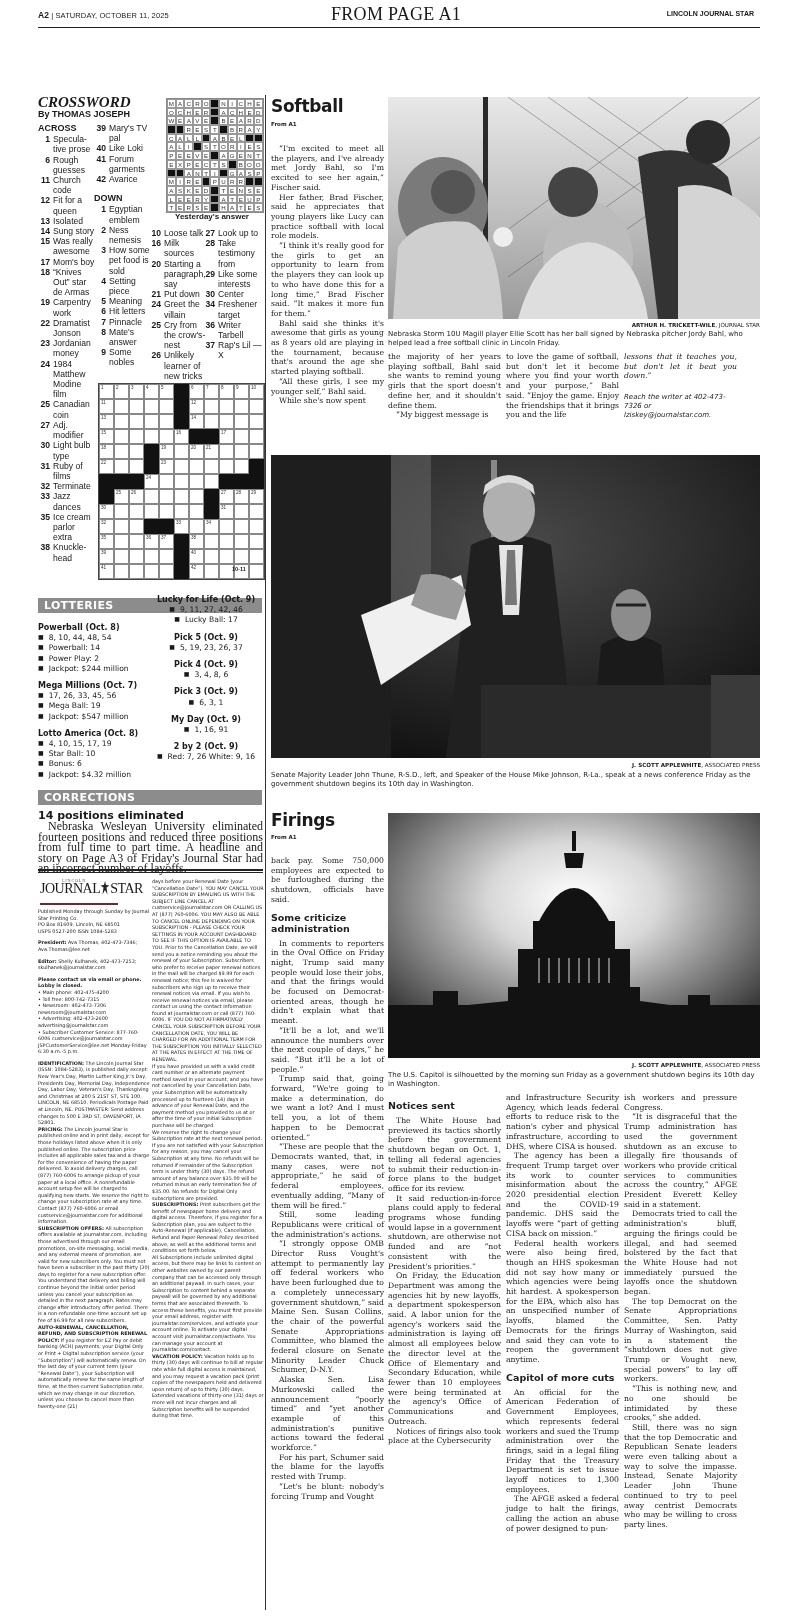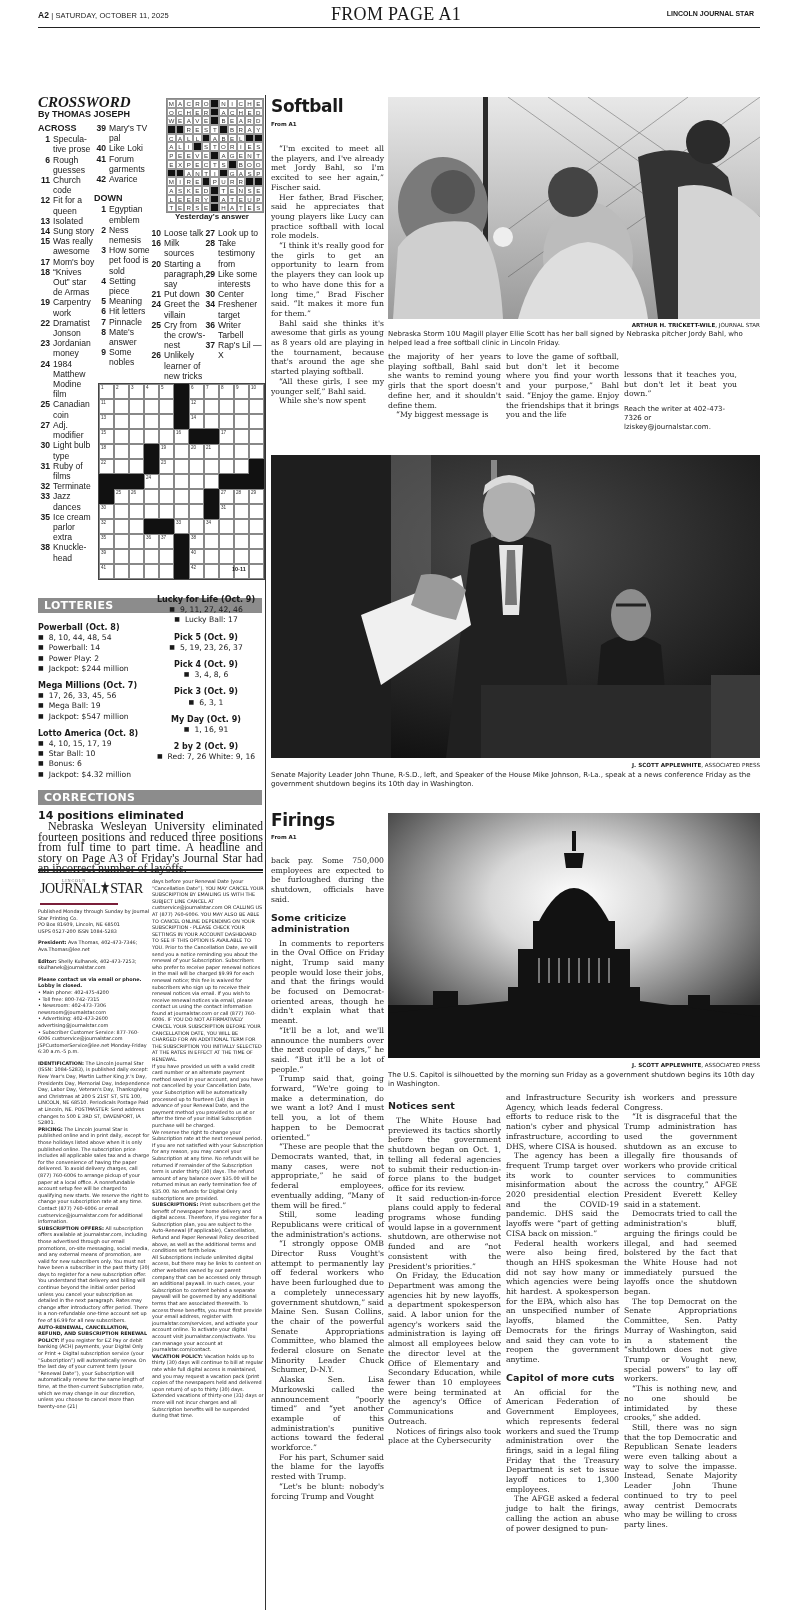--- a/index.html
+++ b/index.html
@@ -76,34 +76,34 @@
   .fine .p { margin-bottom: 5px; }
   #fine-left { left: 38px; top: 908px; width: 112px; }
   #fine-right { left: 152px; top: 878px; width: 112px; }
 
   
   .hed { font-family: "DejaVu Sans", sans-serif; font-weight: bold; font-size: 17px; letter-spacing: -0.3px; }
   .from { font-family: "DejaVu Sans", sans-serif; font-weight: bold; font-size: 5.5px; }
   .body { font-family: "DejaVu Serif", serif; font-size: 7.7px; line-height: 9.7px; color: #222; }
   .body p { text-indent: 8px; text-align: justify; }
   .body .sub { font-family: "DejaVu Sans", sans-serif; font-weight: bold; font-size: 9.5px; line-height: 11px; margin: 7px 0 5px 0; text-indent: 0; }
-  .body .contact { font-family: "DejaVu Sans", sans-serif; font-size: 7px; line-height: 9px; text-indent: 0; margin-top: 6px; text-align: left; }
+  .body .contact { font-family: "DejaVu Sans", sans-serif; font-size: 7px; line-height: 9px; text-indent: 0; margin-top: 12px; text-align: left; }
   .credit { font-family: "DejaVu Sans", sans-serif; font-size: 5.6px; text-align: right; }
   .credit b { font-weight: bold; }
   .caption { font-family: "DejaVu Sans", sans-serif; font-size: 7px; line-height: 9px; color: #222; }
 
   #sb-hed { left: 271px; top: 96px; text-align: right; }
   #sb-from { left: 271px; top: 121px; }
   #sb-col1 { left: 271px; top: 144px; width: 113px; }
   #sb-photo { left: 388px; top: 97px; width: 372px; height: 222px; overflow: hidden; }
   #sb-credit { left: 388px; top: 322px; width: 372px; }
   #sb-caption { left: 388px; top: 330px; width: 372px; }
   #sb-col2 { left: 388px; top: 352px; width: 113px; }
   #sb-col3 { left: 506px; top: 352px; width: 113px; }
-  #sb-col4 { left: 624px; top: 370px; width: 113px; }
+  #sb-col4 { left: 624px; top: 352px; width: 113px; font-style: italic; }
 
   #pol-photo { left: 271px; top: 455px; width: 489px; height: 303px; overflow: hidden; }
   #pol-credit { left: 271px; top: 762px; width: 489px; }
   #pol-caption { left: 271px; top: 771px; width: 489px; }
 
   #fi-hed { left: 271px; top: 810px; }
   #fi-from { left: 271px; top: 834px; }
   #fi-col1 { left: 271px; top: 856px; width: 113px; }
   #cap-photo { left: 388px; top: 813px; width: 372px; height: 245px; overflow: hidden; }
   #cap-credit { left: 388px; top: 1062px; width: 372px; }

